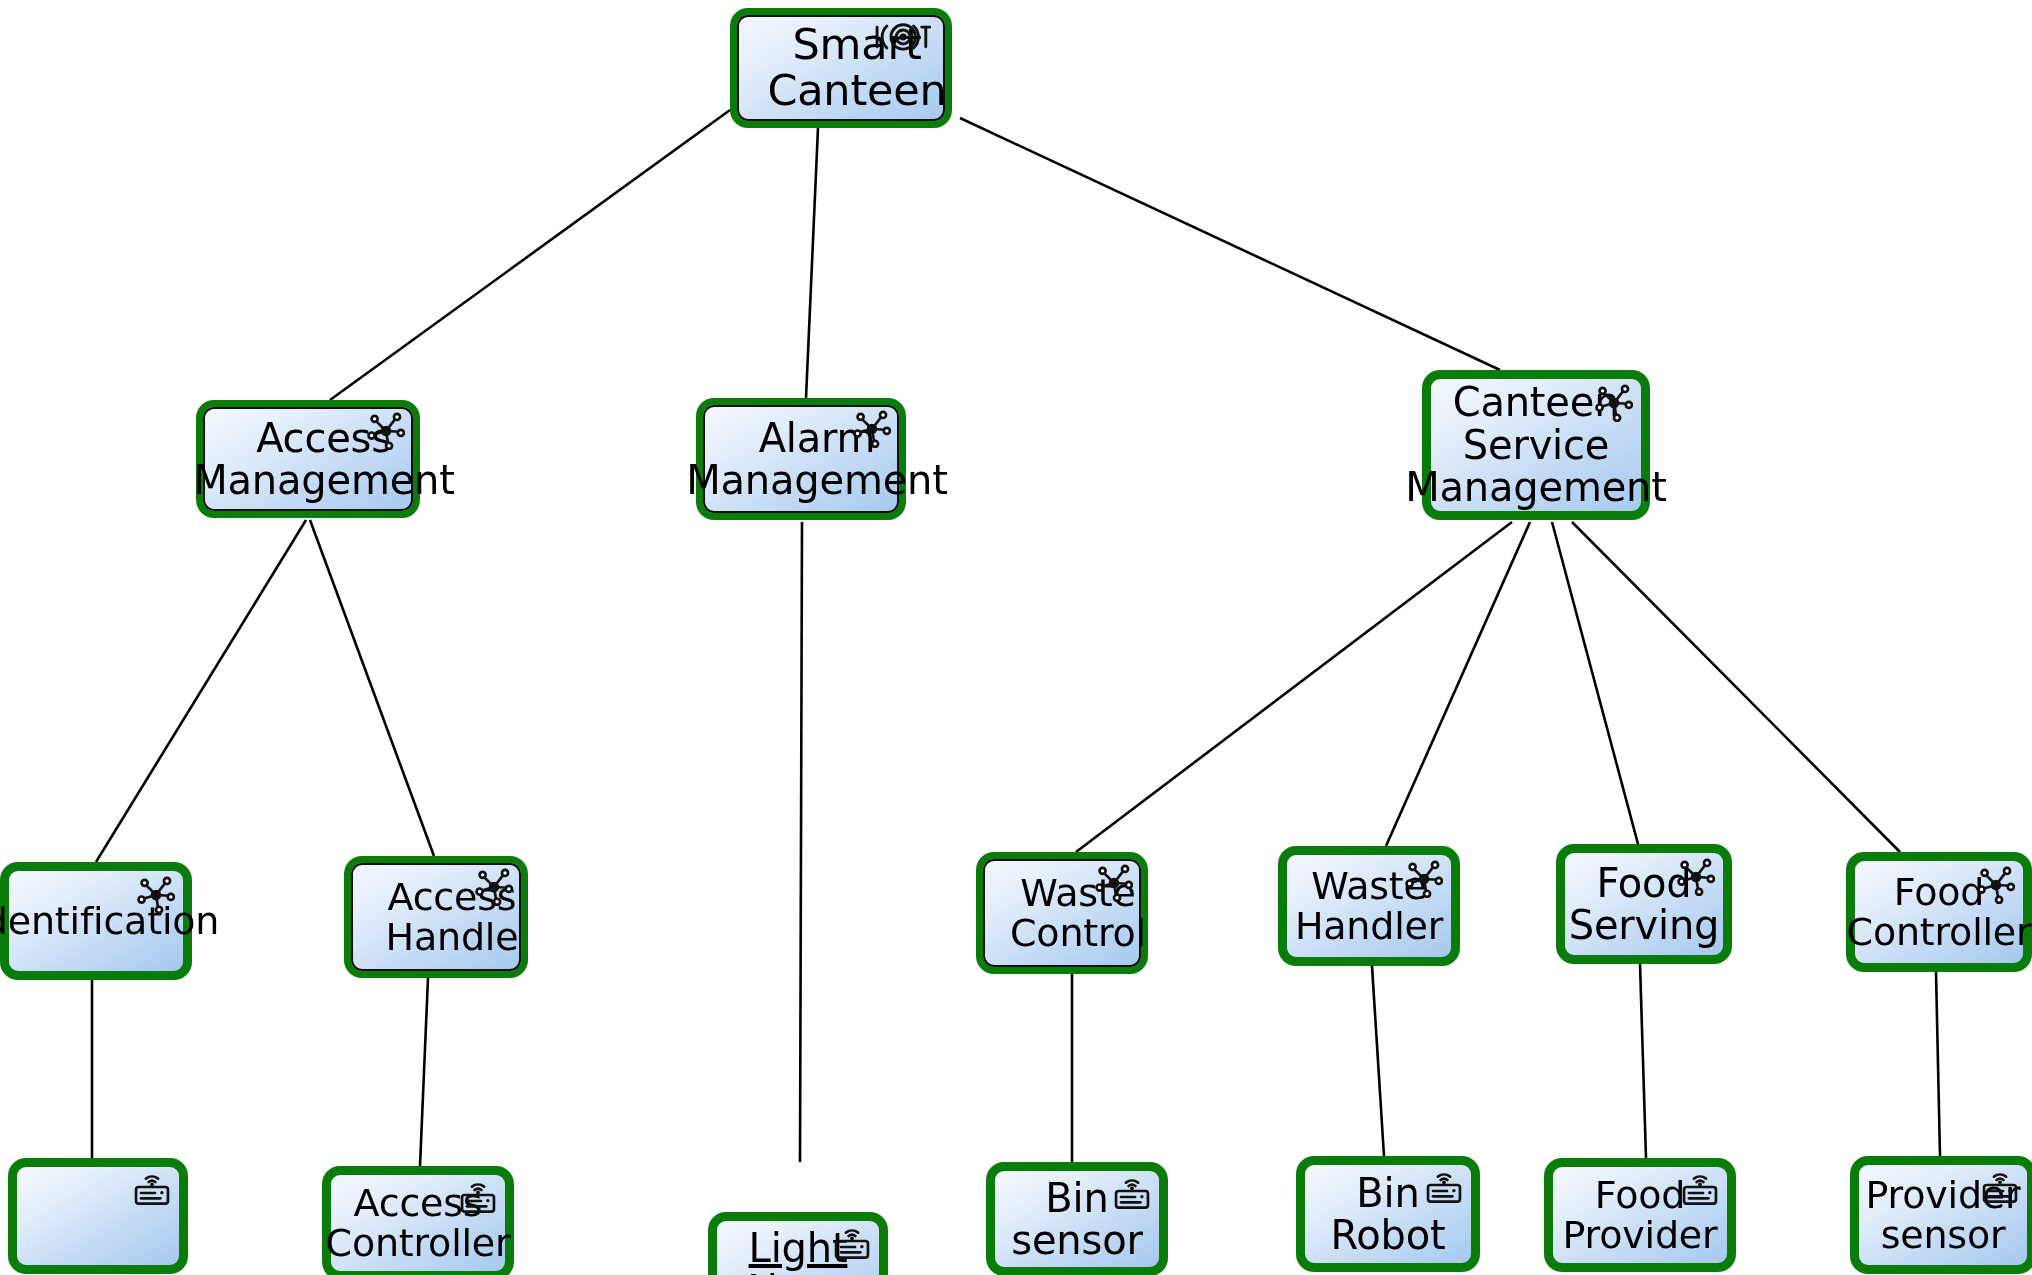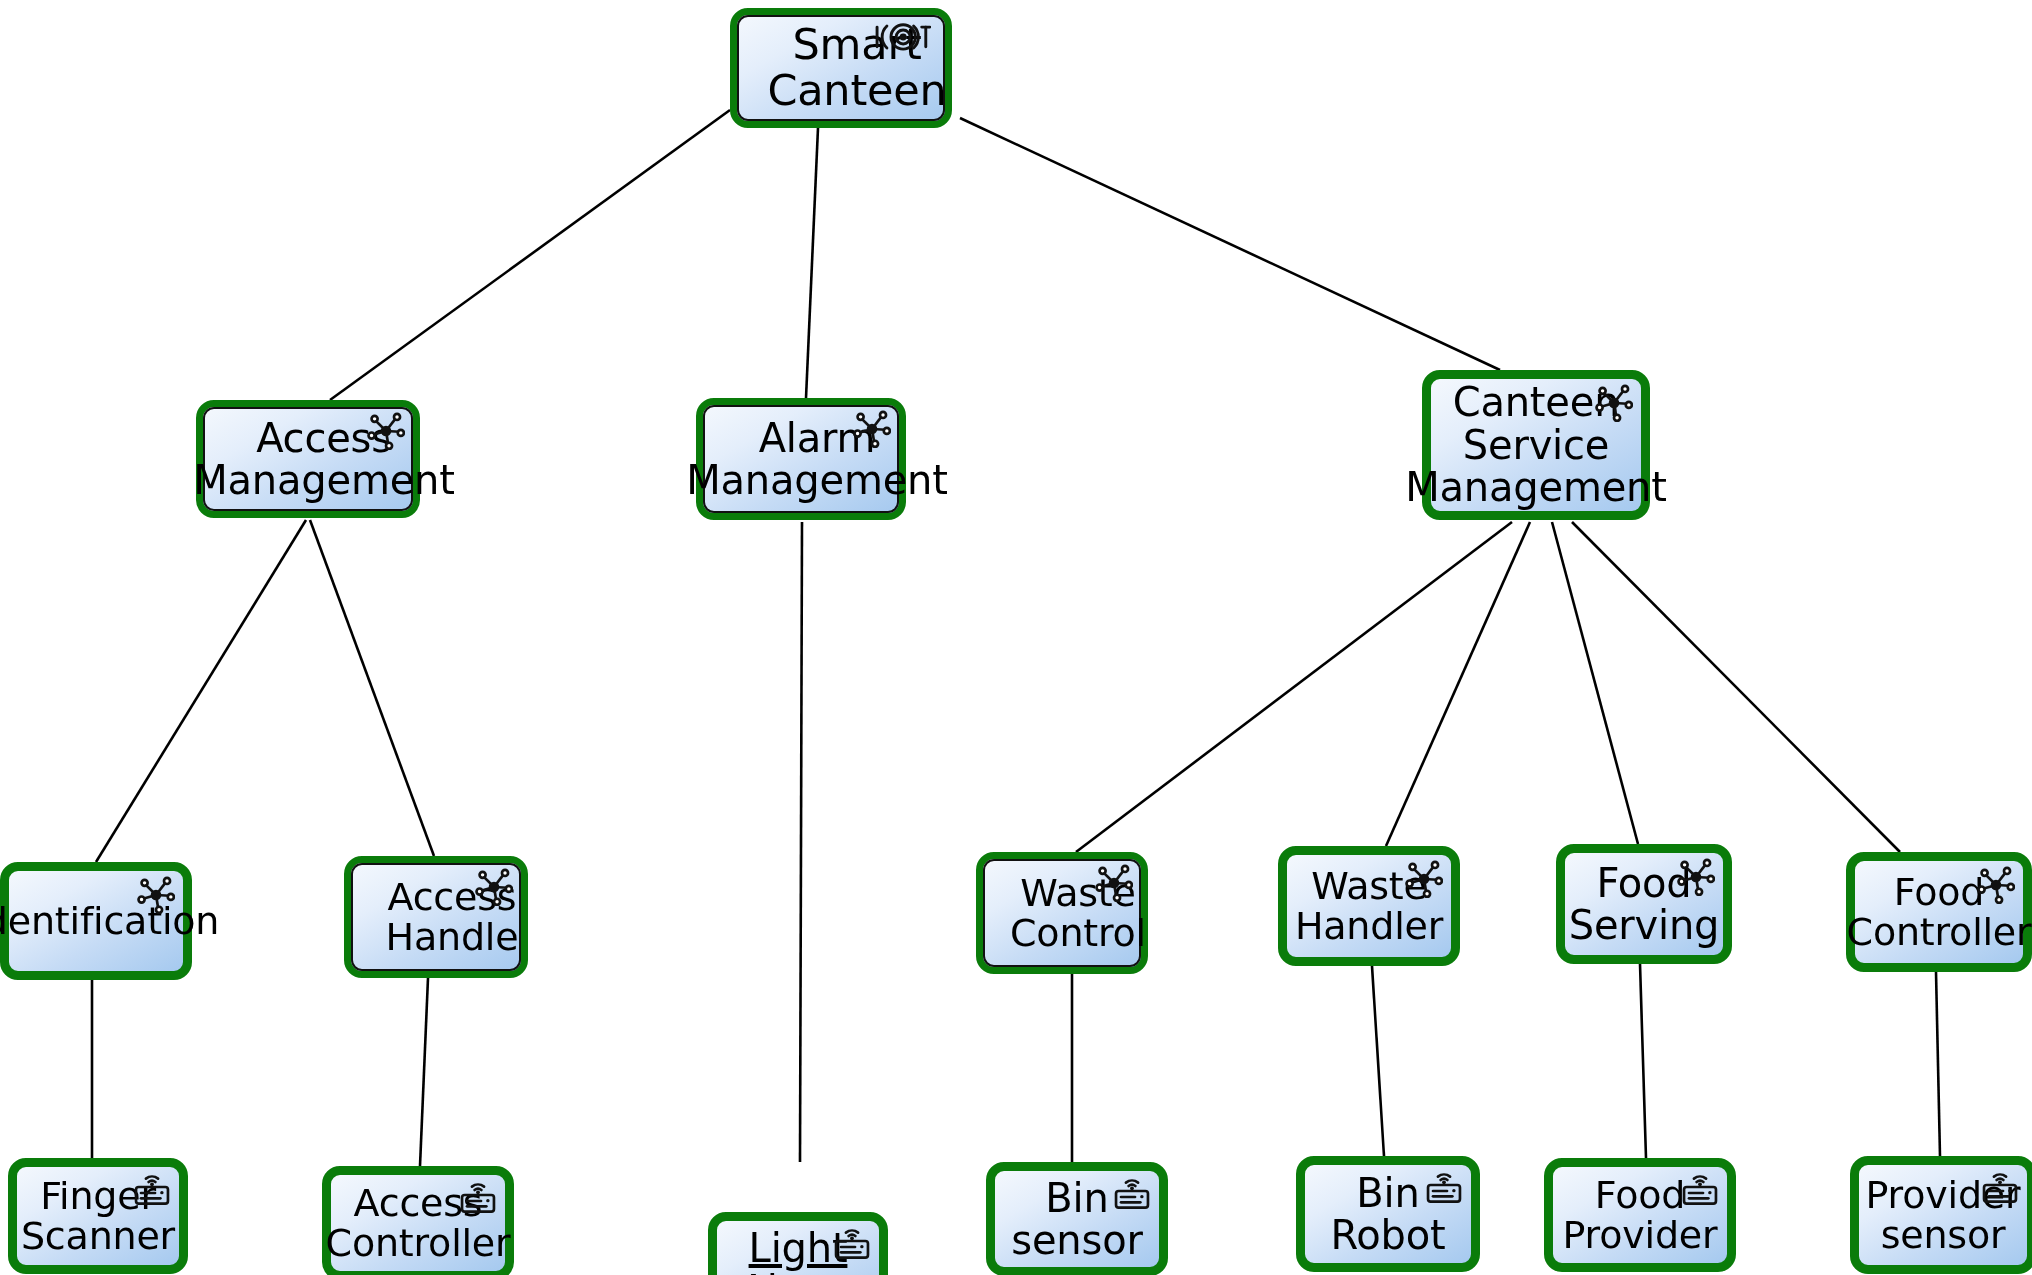--- a/index.html
+++ b/index.html
@@ -323,22 +323,20 @@
     <g fill="none" stroke="#111" stroke-width="7" stroke-linecap="round">
       <path d="M34 20 A26 26 0 0 1 66 20"></path>
       <path d="M41 29 A15 15 0 0 1 59 29"></path>
     </g>
     <circle cx="50" cy="35" r="5" fill="#111"></circle>
     <rect x="8" y="42" width="84" height="44" rx="7" ry="7" fill="none" stroke="#111" stroke-width="7"></rect>
     <line x1="21" y1="58" x2="58" y2="58" stroke="#111" stroke-width="7" stroke-linecap="round"></line>
     <line x1="21" y1="72" x2="72" y2="72" stroke="#111" stroke-width="7" stroke-linecap="round"></line>
     <circle cx="76" cy="57" r="4.5" fill="#111"></circle>
   </svg></span>
-          <div class="node-label fs-small">Finger
-Scanner</div>
         </div>
       </div>
       <div class="node" style="left: 322px; top: 1166px; width: 192px; height: 114px;">
         <div class="node-inner">
           <span class="ico" style="top: 4px; right: 8px;"><svg width="38" height="34.96" viewBox="0 0 100 92">
     <g fill="none" stroke="#111" stroke-width="7" stroke-linecap="round">
       <path d="M34 20 A26 26 0 0 1 66 20"></path>
       <path d="M41 29 A15 15 0 0 1 59 29"></path>
     </g>
     <circle cx="50" cy="35" r="5" fill="#111"></circle>

